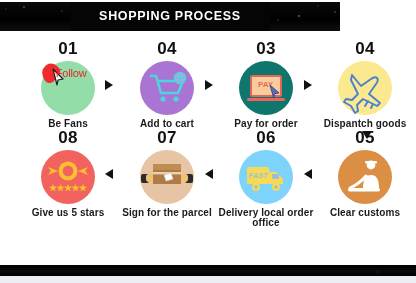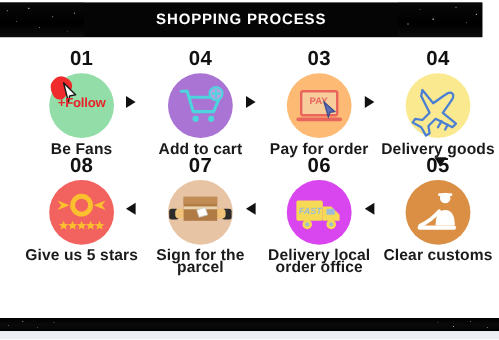--- a/index.html
+++ b/index.html
@@ -6,21 +6,21 @@
   body{
     width:416px;height:283px;
     background:#ffffff;
     font-family:"Liberation Sans", sans-serif;
     overflow:hidden;
   }
   #page{position:relative;width:416px;height:283px;background:#fff;overflow:hidden;}
 
   
   .banner{
-    position:absolute;left:0;top:2px;width:402px;height:29px;
+    position:absolute;left:0;top:2px;width:340px;height:29px;
     background:#050505;
     overflow:hidden;
   }
   .banner .tex{
     position:absolute;top:0;height:29px;width:70px;
     opacity:.85;
   }
   .banner .tex.l{left:0;
     background:
       radial-gradient(1.3px 1.3px at 6px 7px,#cfcfcf,transparent 60%),
@@ -75,21 +75,21 @@
   .step{position:absolute;width:100px;text-align:center;}
   .num{
     font-size:17px;font-weight:bold;color:#111;line-height:18px;
     letter-spacing:.3px;
   }
   .circle{
     width:54px;height:54px;border-radius:50%;
     margin:3px auto 0 auto;position:relative;
   }
   .cap{
-    margin-top:4px;font-size:13px;font-weight:bold;color:#1a1a1a;
+    margin-top:4px;font-size:10px;font-weight:bold;color:#1a1a1a;
     line-height:10px;letter-spacing:.1px;
   }
 
   
   .arrow{position:absolute;width:0;height:0;}
   .arr-right{
     border-top:5px solid transparent;border-bottom:5px solid transparent;
     border-left:8px solid #111;
   }
   .arr-left{
@@ -97,29 +97,29 @@
     border-right:8px solid #111;
   }
   .arr-down{
     border-left:5px solid transparent;border-right:5px solid transparent;
     border-top:8px solid #111;
   }
 
   
   .c01{background:#93dda8;}
   .follow-text{
-    position:absolute;left:-8px;right:-8px;top:19px;
-    color:#e8232a;font-size:11px;font-weight:bold;letter-spacing:-.2px;
+    position:absolute;left:-8px;right:-8px;top:6px;
+    color:#e8232a;font-size:11px;font-weight:normal;letter-spacing:-.2px;
   }
 
   .c02{background:#a974d4;}
-  .c03{background:#fdba74;text-align:right;}
+  .c03{background:#0f766e;text-align:right;}
   .c04{background:#fbe98f;}
   .c05{background:#da8f45;}
-  .c06{background:#d946ef;}
+  .c06{background:#7dd3fc;}
   .c07{background:#e7c4a4;}
   .c08{background:#f2625f;}
 
   .icon-svg{position:absolute;left:0;top:0;width:54px;height:54px;}
 </style>
 </head>
 <body>
 
 <div id="page">
 
@@ -181,21 +181,21 @@
     <div class="step" style="left:315px;top:0;">
       <div class="num">04</div>
       <div class="circle c04">
         <svg class="icon-svg" viewBox="0 0 54 54">
           <g fill="none" stroke="#4a7fd4" stroke-width="1.9" stroke-linejoin="round" stroke-linecap="round">
             <path d="M14 14 l9 11 l10 -7 q4 -3 6 -1 q2 2 -1 6 l-7 10 l11 9 l-3 3 l-14 -7 l-6 6 l1 6 l-3 2 l-4 -7 l-7 -4 l2 -3 l6 1 l6 -6 l-7 -14 z"></path>
             <path d="M30 40 l-3 5 M35 43 l-2 4"></path>
           </g>
         </svg>
       </div>
-      <div class="cap">Delivery goods</div>
+      <div class="cap">Dispantch goods</div>
     </div>
   </div>
 
   <div class="arrow arr-down" style="left:362px;top:131px;"></div>
 
   <div class="row row2">
 
     <div class="step" style="left:18px;top:0;">
       <div class="num">08</div>
       <div class="circle c08">

